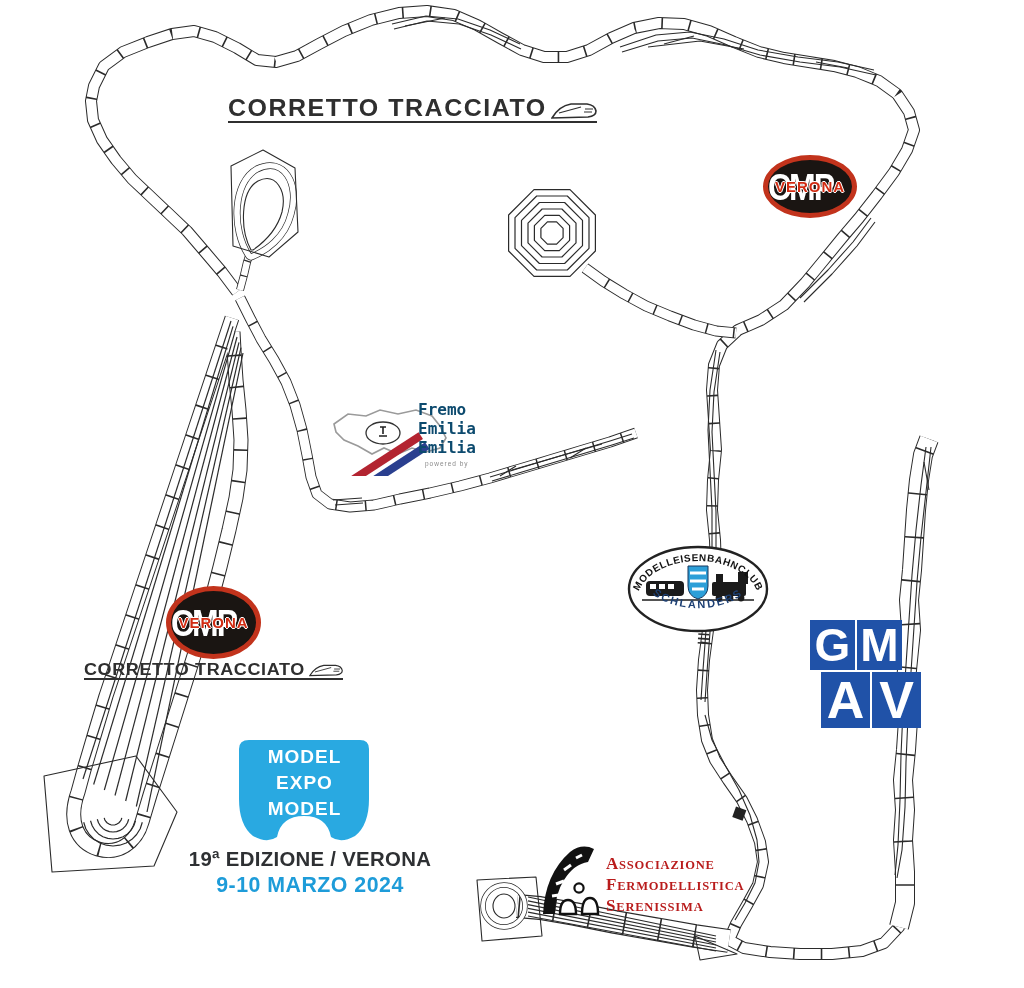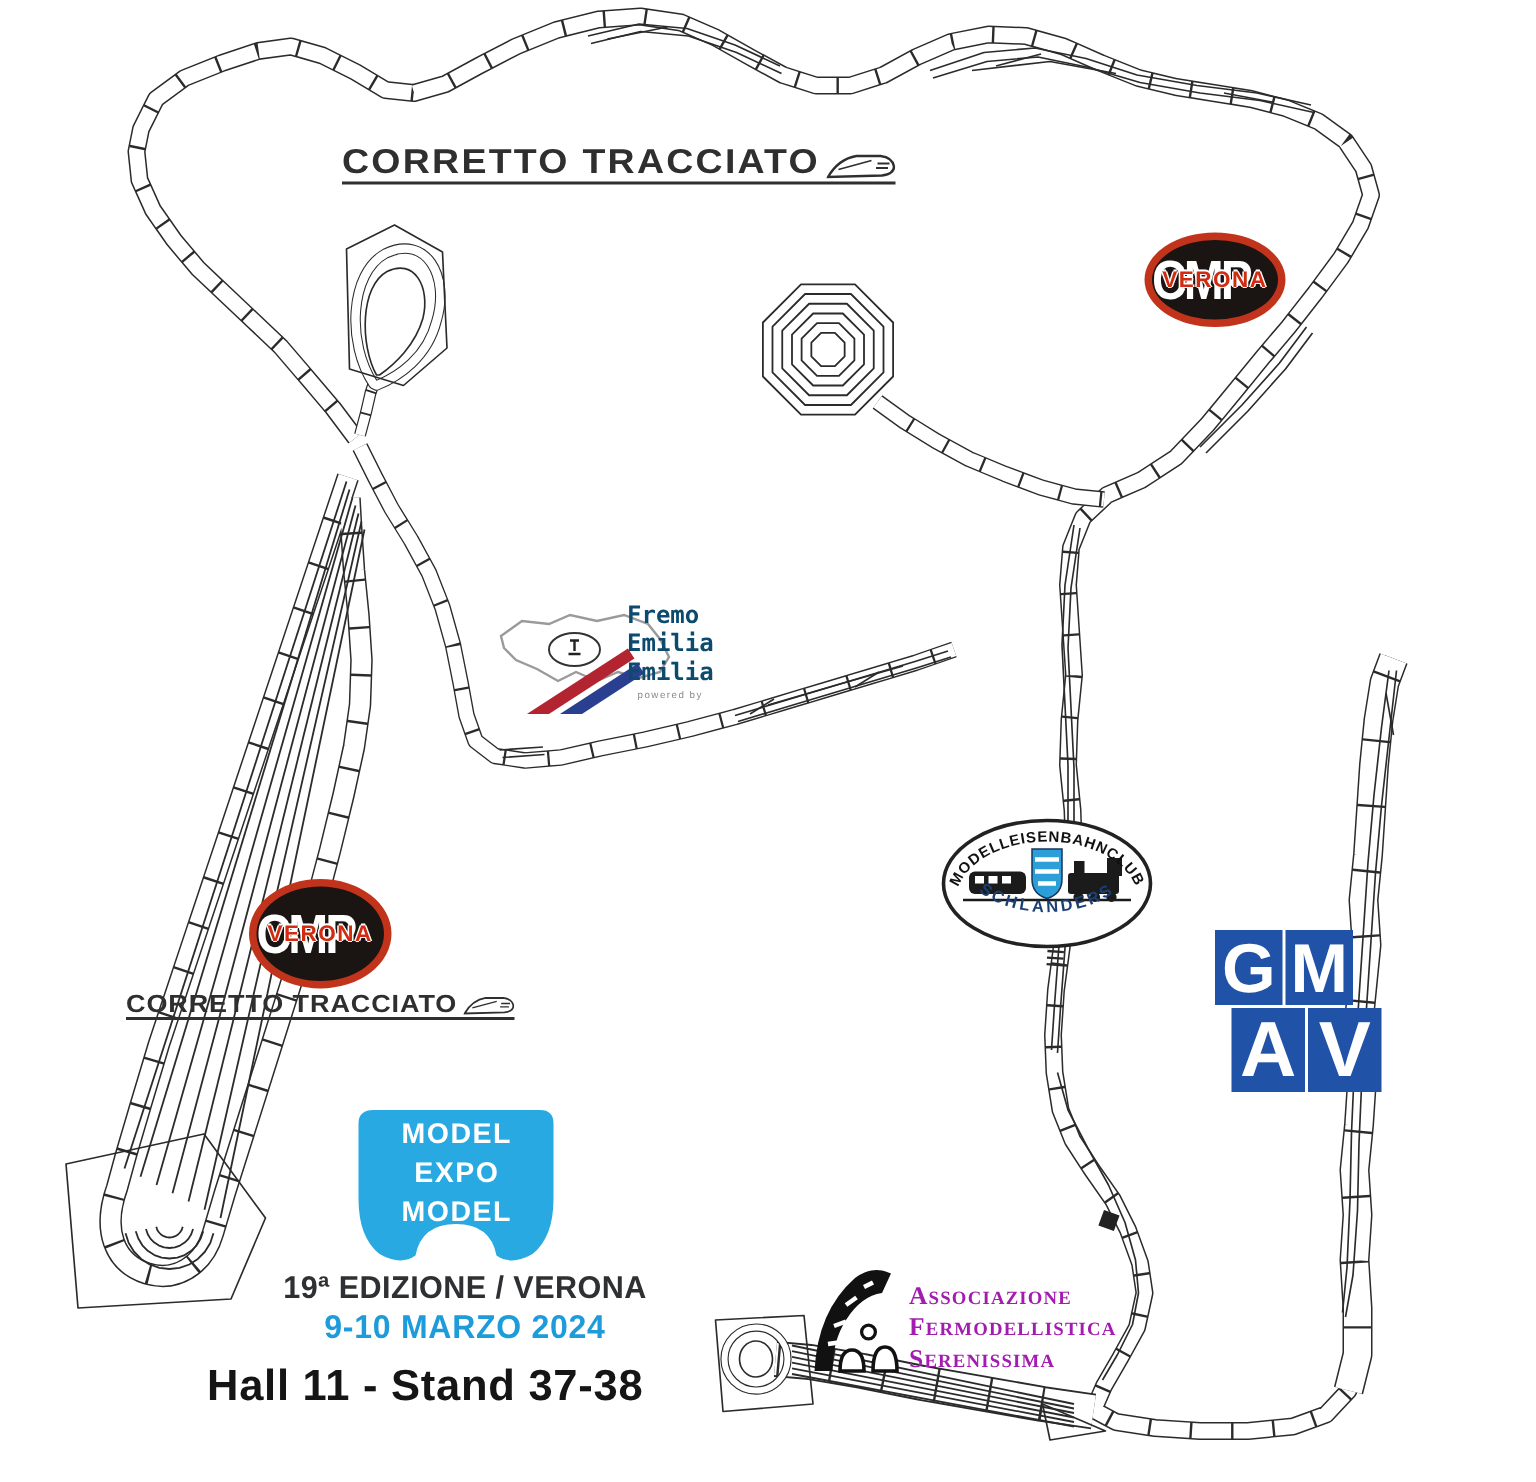--- a/index.html
+++ b/index.html
@@ -56,21 +56,21 @@
   
   .edition{left:165px;top:847px;width:290px;text-align:center;font-weight:800;font-size:21px;
            color:#2e3033;letter-spacing:.3px;transform:scaleX(.97);}
   .date{left:165px;top:872px;width:290px;text-align:center;font-weight:800;font-size:22px;
         color:#1e9cd9;letter-spacing:.5px;transform:scaleX(.97);}
   .stand{left:138px;top:908px;width:340px;font-weight:600;font-size:29px;color:#151515;
          letter-spacing:.5px;}
 
   
   .sere{left:538px;top:838px;display:flex;align-items:flex-start;}
-  .sere .sere-text{margin-left:6px;padding-top:16px;font-family:"Liberation Serif",serif;color:#a21caf;}
+  .sere .sere-text{margin-left:6px;padding-top:16px;font-family:"Liberation Serif",serif;color:#b91c1c;}
   .sere .sere-line{text-transform:uppercase;font-weight:700;font-size:12.5px;line-height:19px;
                    letter-spacing:.8px;}
   .sere .sere-line::first-letter{font-size:17px;}
 </style>
 </head>
 <body>
 
 <div class="canvas">
 
   <svg class="track" width="1024" height="988" viewBox="0 0 1024 988">
@@ -266,21 +266,20 @@
     </svg>
     <div class="mei-lines">
       <div>MODEL</div>
       <div>EXPO</div>
       <div>MODEL</div>
     </div>
   </div>
 
   <div class="overlay edition">19ª EDIZIONE / VERONA</div>
   <div class="overlay date">9-10 MARZO 2024</div>
-  <div class="overlay stand">Hall 11 - Stand 37-38</div>
 
   <div class="overlay sere">
     <svg width="62" height="80" viewBox="0 0 62 80">
       <path d="M 5,76 Q 7,36 32,14 Q 44,5 56,11 L 50,24 Q 36,26 26,42 Q 17,56 17,76 Z" fill="#111"></path>
       <g stroke="#fff" stroke-width="3">
         <path d="M 14,58 L 21,57"></path>
           <path d="M 18,46 L 26,43"></path>
           <path d="M 26,32 L 33,27"></path>
           <path d="M 38,20 L 44,17"></path>
       </g>

